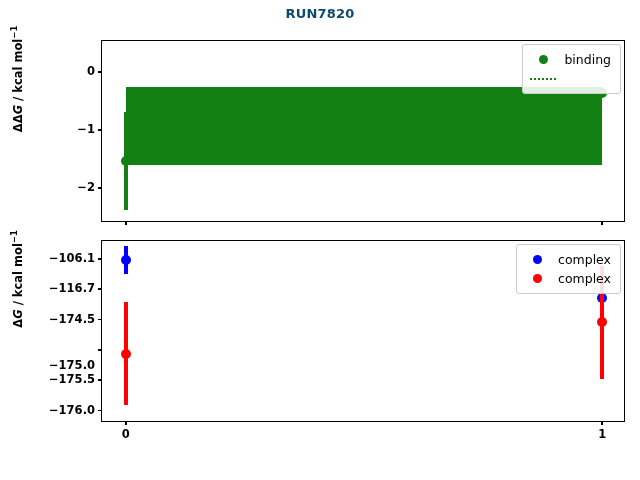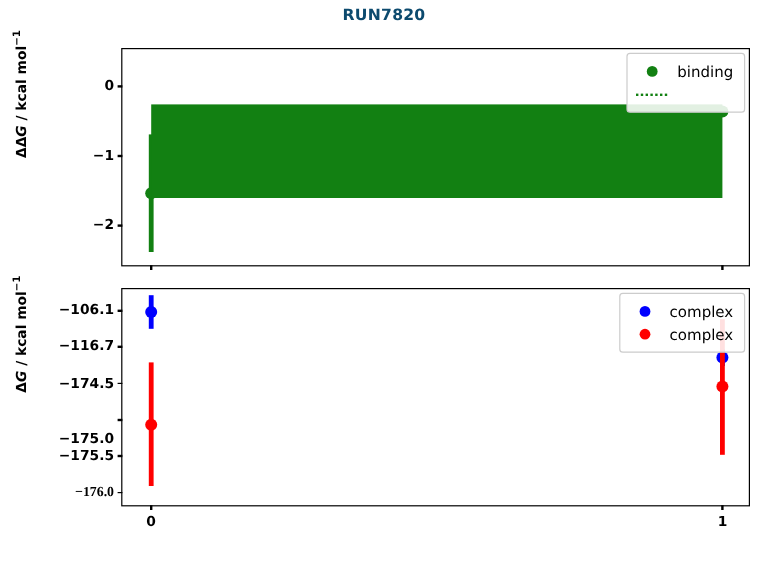--- a/index.html
+++ b/index.html
@@ -132,21 +132,21 @@
         <div class="ytlabel" style="top: 16.9867px;">−106.1</div>
         <div class="ytick" style="top: 47.32px;"></div>
         <div class="ytlabel" style="top: 47.32px;">−116.7</div>
         <div class="ytick" style="top: 77.6533px;"></div>
         <div class="ytlabel" style="top: 77.6533px; margin-left: 48px;">−174.5</div>
         <div class="ytick" style="top: 107.987px;"></div>
         <div class="ytlabel" style="top: 107.987px; margin-top: 16px;">−175.0</div>
         <div class="ytick" style="top: 138.32px;"></div>
         <div class="ytlabel" style="top: 138.32px; text-align: right;">−175.5</div>
         <div class="ytick" style="top: 168.653px;"></div>
-        <div class="ytlabel" style="top: 168.653px; font-family: Liberation Serif, serif;">−176.0</div>
+        <div class="ytlabel" style="top: 168.653px;">−176.0</div>
         <div class="xtick" style="left: 23.0182px;"></div>
         <div class="xtlabel" style="left: 23.8182px;">0</div>
         <div class="xtick" style="left: 499.382px;"></div>
         <div class="xtlabel" style="left: 500.182px;">1</div>
       </div>
 
     <div class="legend" id="leg-bot" style="right:3px;top:3px;">
         <div class="legrow">
           <div class="legmark">
             <div class="legdot" style="background: rgb(0, 0, 255);"></div>

